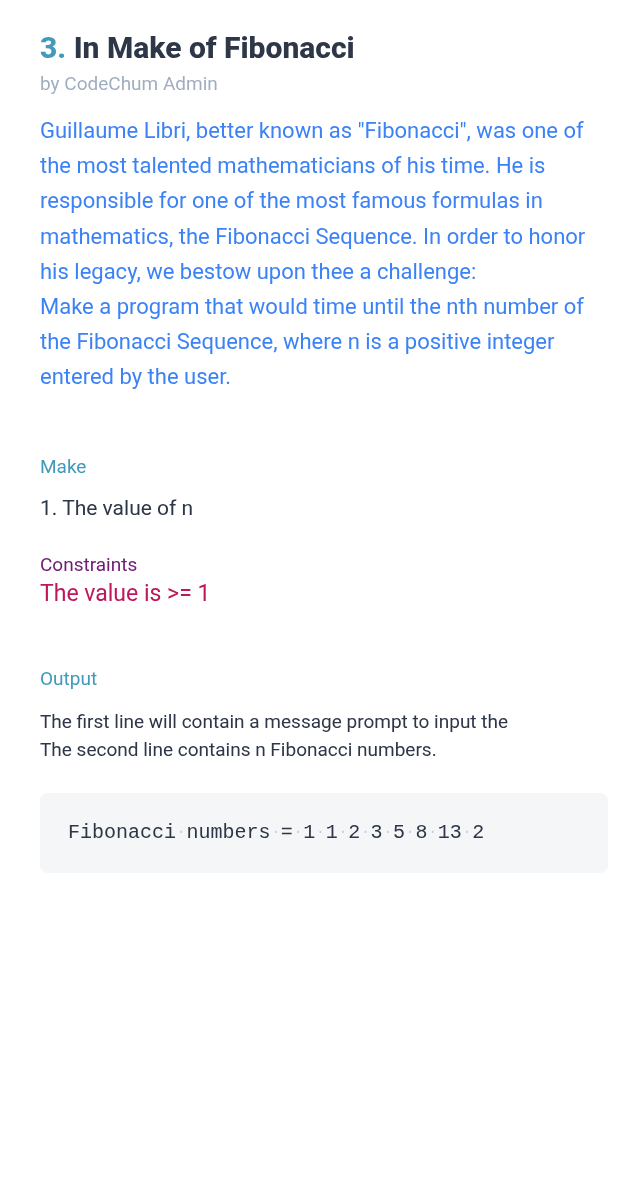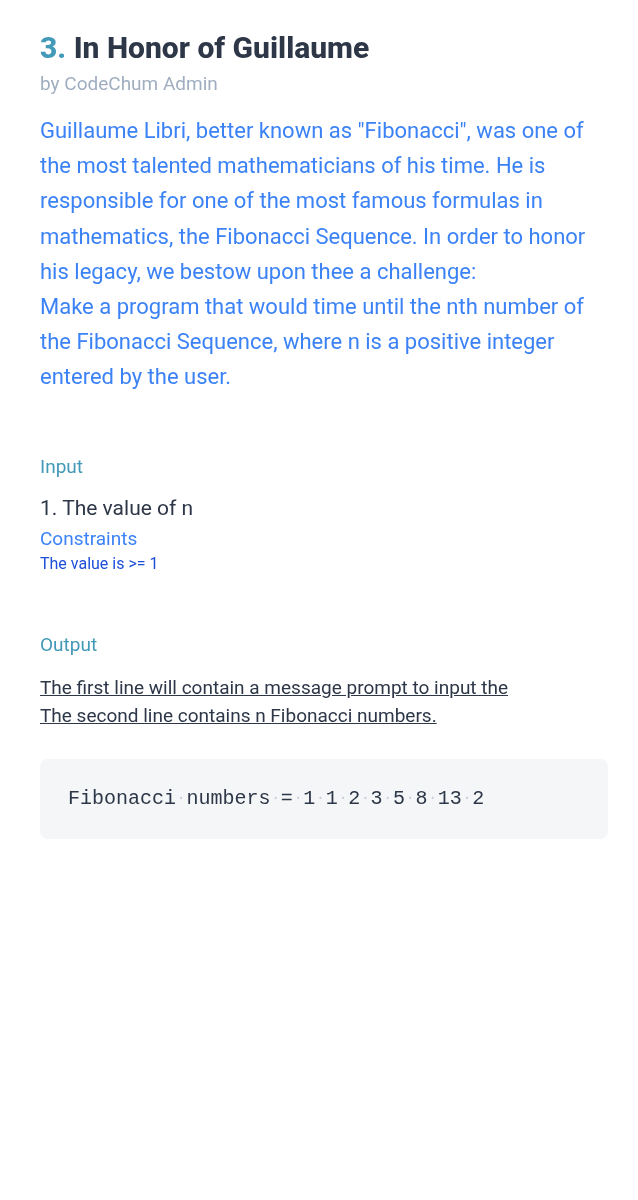--- a/index.html
+++ b/index.html
@@ -38,38 +38,37 @@
     .description .italic {
     }
     .section-label {
       font-size: 19px;
       color: #4299b8;
       margin-bottom: 18px;
     }
     .input-item {
       font-size: 21px;
       color: #2d3748;
-      margin-bottom: 7px;
+      margin-bottom: 33px;
     }
     .constraints-label {
       font-size: 19px;
-      color: #3b82f6;
+      color: #701a75;
       margin-bottom: 4px;
     }
     .constraints-text {
-      font-size: 16px;
-      color: #1d4ed8;
+      font-size: 23px;
+      color: #be185d;
       margin-bottom: 60px;
     }
     .output-text {
       font-size: 19px;
       color: #2d3748;
       line-height: 1.5;
       margin-bottom: 28px;
-      text-decoration: underline;
     }
     .code-block {
       background: #f4f6f8;
       border-radius: 8px;
       padding: 24px 28px;
       font-family: 'Courier New', Courier, monospace;
       font-size: 20px;
       color: #2d3748;
       line-height: 1.6;
       white-space: nowrap;
@@ -83,31 +82,31 @@
       font-size: 14px;
       vertical-align: middle;
       padding: 0 1px;
     }
   </style>
 </head>
 <body>
 
 <h1 class="problem-title">
   <span class="problem-number">3.</span>
-  <span>In Honor of Guillaume</span>
+  <span>In Make of Fibonacci</span>
 </h1>
 
 <div class="byline">by CodeChum Admin</div>
 
 <div class="description">
   <span>Guillaume Libri, better known as "Fibonacci", was one of the most talented mathematicians of his time. He is responsible for one of the most famous formulas in mathematics, the Fibonacci Sequence. In order to honor his legacy, we bestow upon thee a challenge:</span><br>
   <span>Make a program that would time until the </span><span class="italic">nth</span><span> number of the Fibonacci Sequence, where </span><span class="italic">n</span><span> is a positive integer entered by the user.</span>
 </div>
 
-<div class="section-label">Input</div>
+<div class="section-label">Make</div>
 
 <div class="input-item">1. The value of n</div>
 
 <div class="constraints-label">Constraints</div>
 <div class="constraints-text">The value is &gt;= 1</div>
 
 <div class="section-label">Output</div>
 
 <div class="output-text">
   <span>The first line will contain a message prompt to input the</span><br>

